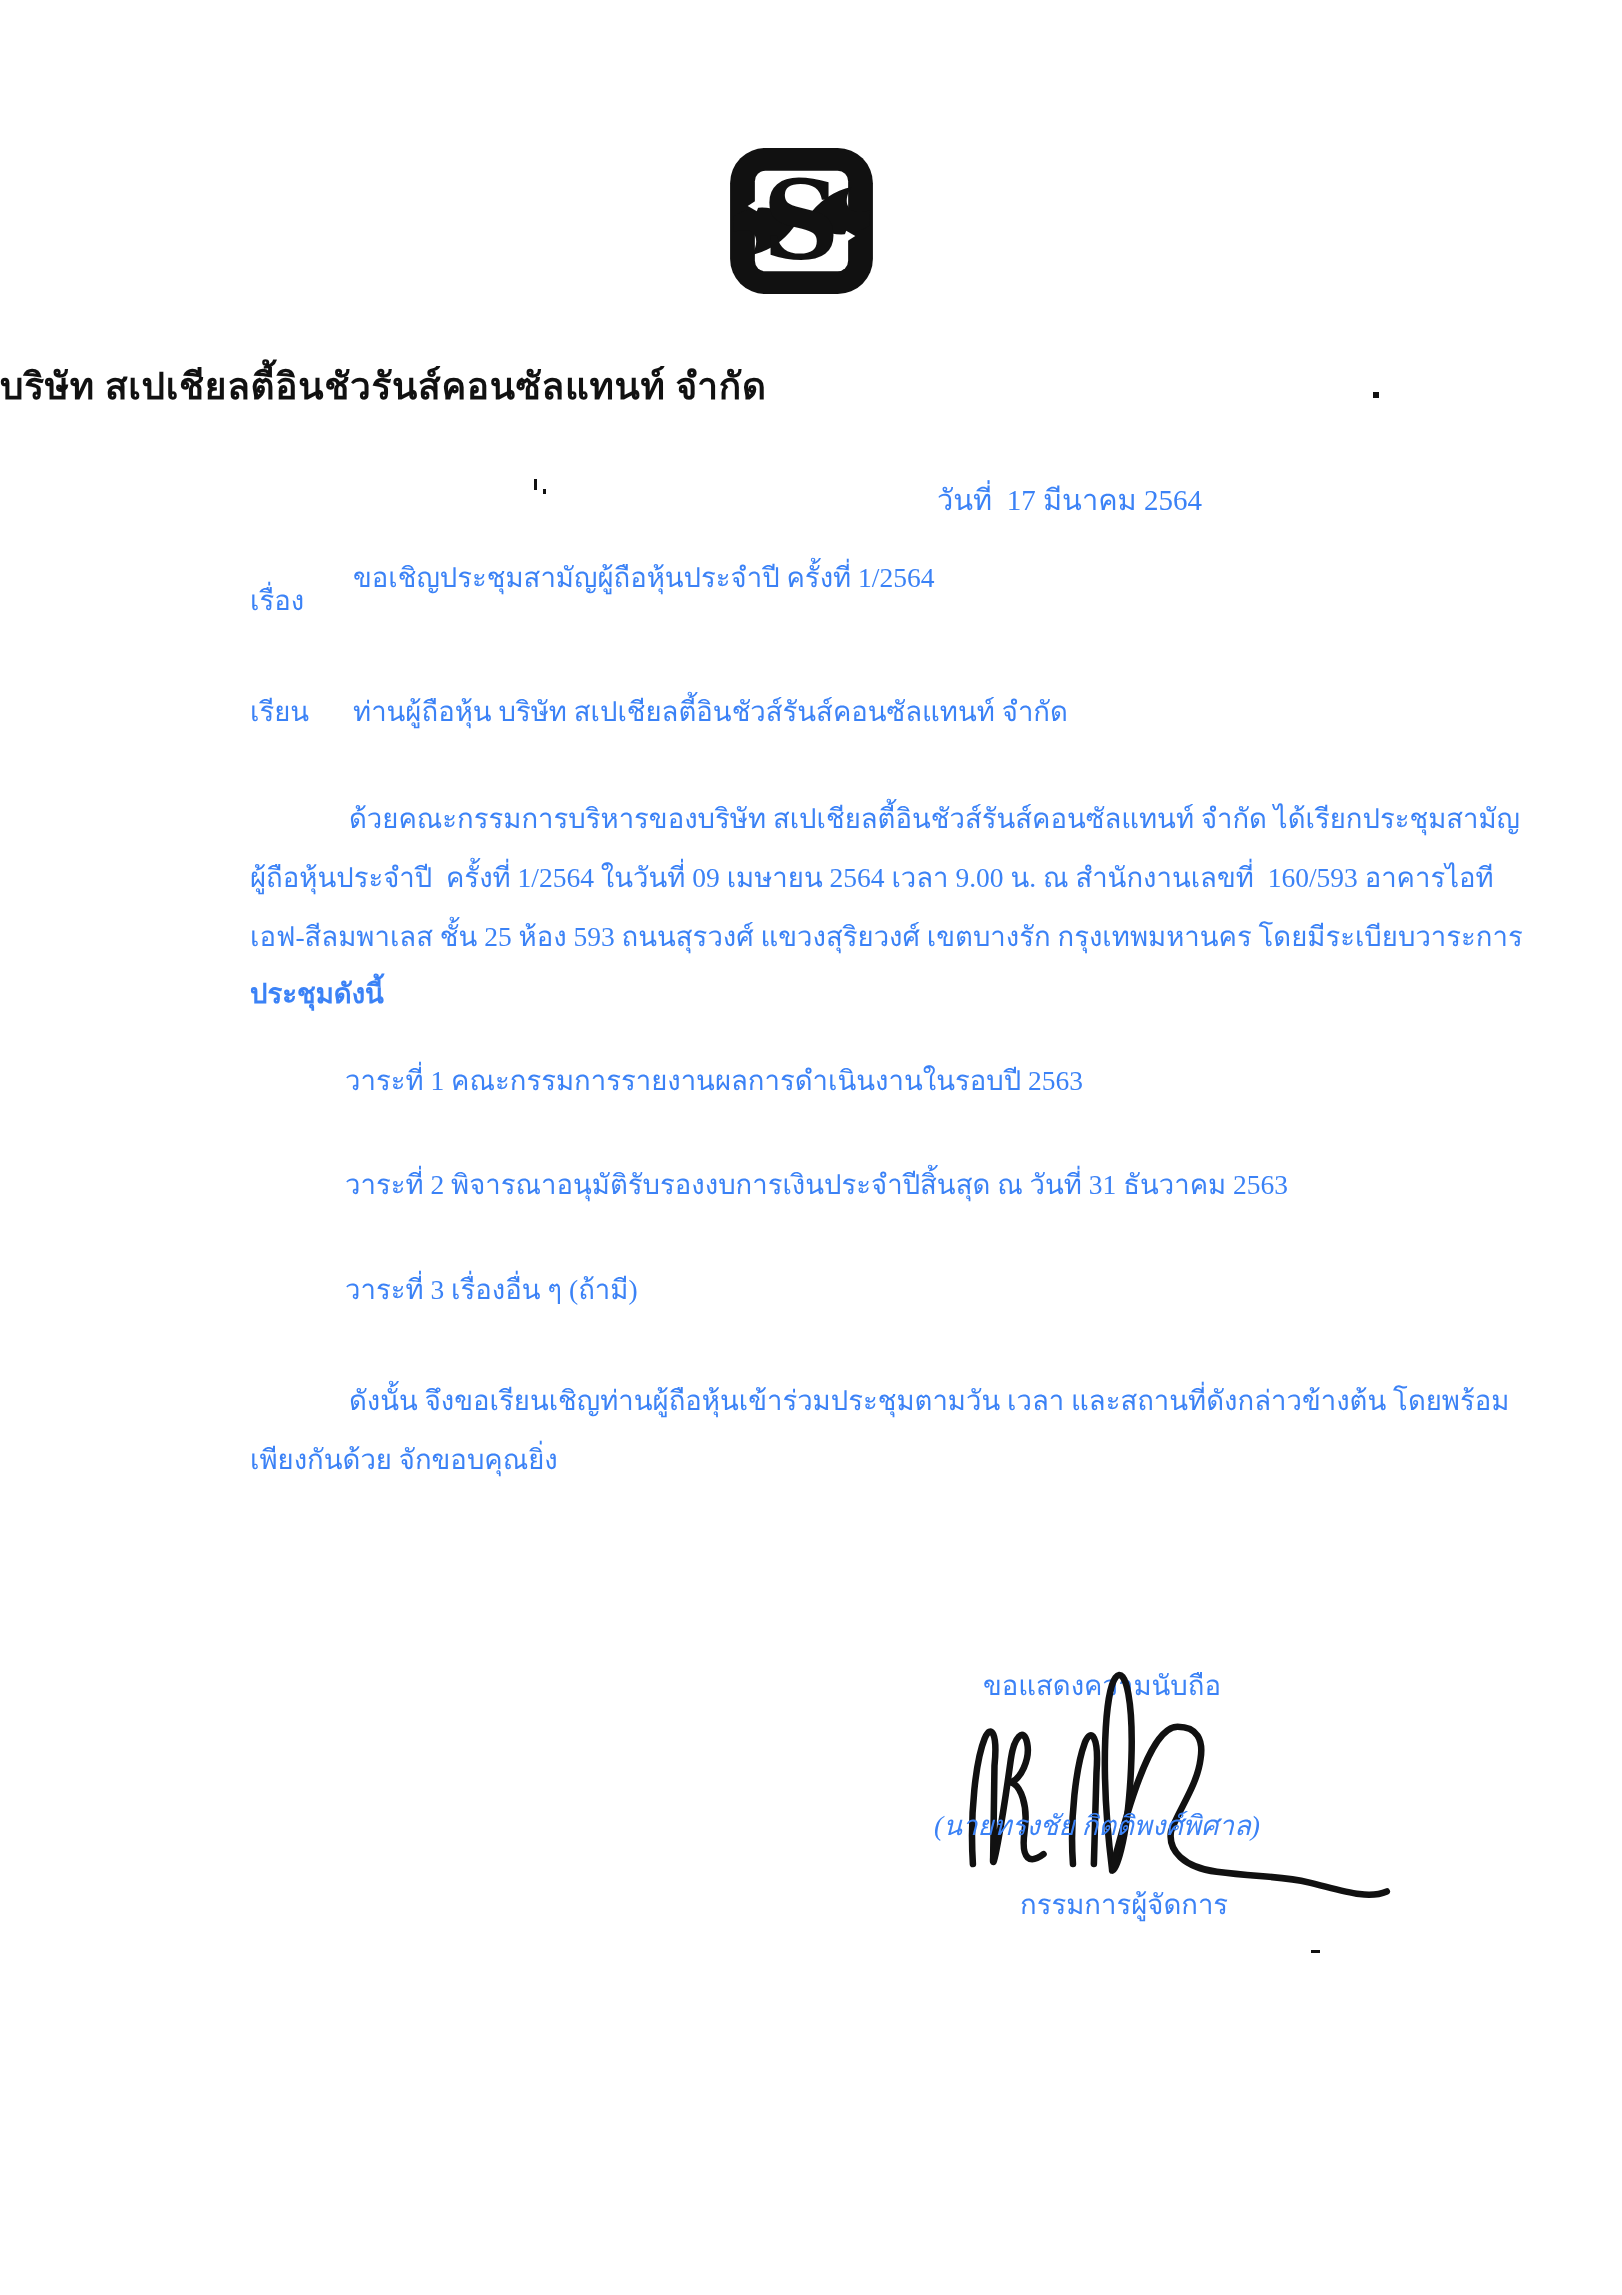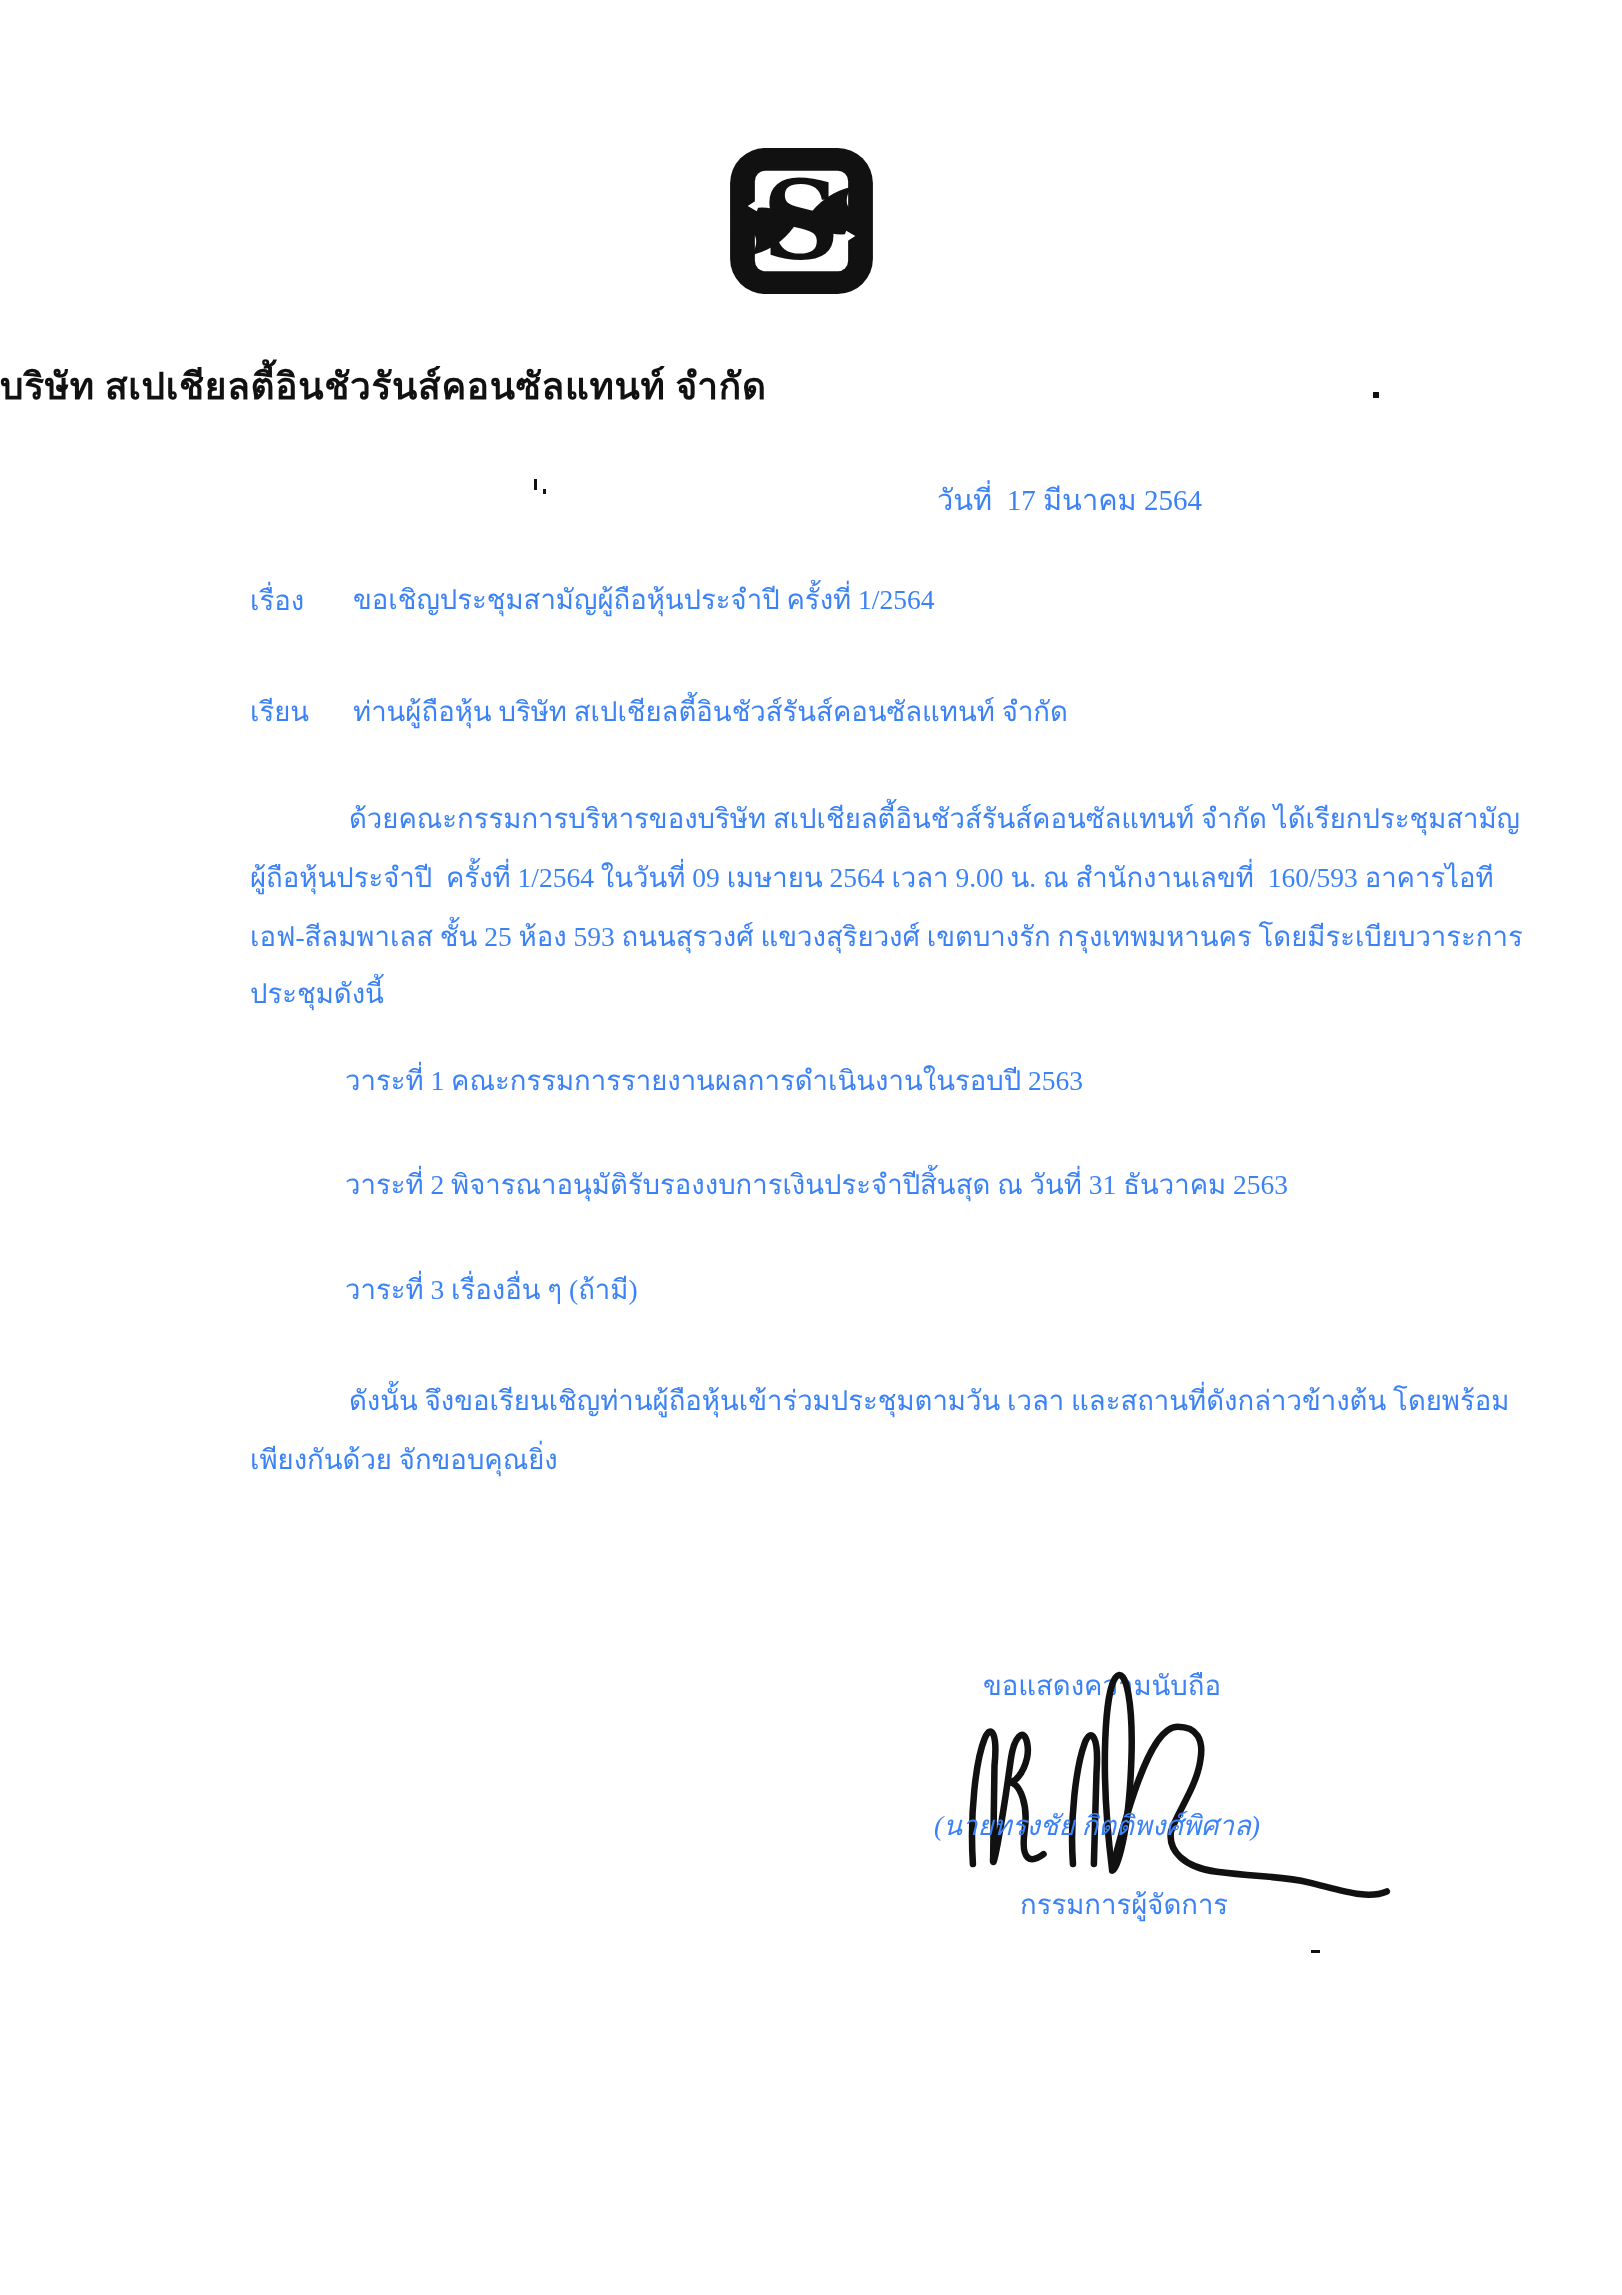--- a/index.html
+++ b/index.html
@@ -17,27 +17,27 @@
   .abs { position: absolute; white-space: pre; }
   .txt { font-size: 27.5px; line-height: 39px; color: #3b82f6; }
   .doc-title {
     left: 0; right: 0; top: 356px;
     font-size: 37px;
     font-weight: bold;
     letter-spacing: 0.7px;
   }
   .date-line   { left: 937px; top: 481px;  font-size: 29px; }
   .lbl-subject { left: 250px;  top: 581px;  }
-  .val-subject { left: 353px;  top: 580px;  }
+  .val-subject { left: 353px;  top: 558px;  }
   .lbl-dear    { left: 250px;  top: 692px; }
   .val-dear    { left: 353px;  top: 692px; }
   .p1-l1 { left: 349px; top: 799px; }
   .p1-l2 { left: 250px; top: 858px; }
   .p1-l3 { left: 250px; top: 917px; }
-  .p1-l4 { left: 250px; top: 974px; }
+  .p1-l4 { left: 250px; top: 974px; font-weight: bold; }
   .agenda-1 { left: 345px; top: 1061px; font-family: Liberation Serif, serif; }
   .agenda-2 { left: 345px; top: 1165px; }
   .agenda-3 { left: 345px; top: 1270px; }
   .cl-l1 { left: 349px; top: 1381px; }
   .cl-l2 { left: 250px; top: 1440px; }
   .salute    { left: 983px; top: 1666px; }
   .sig-name  { left: 934px; top: 1806px; font-style: italic; }
   .sig-title { left: 1020px; top: 1885px; }
   .logo-wrap { left: 717px; top: 135px; width: 147px; height: 150px; }
   .sig-svg   { left: 916px; top: 1648px; width: 497px; height: 262px; pointer-events: none; }

